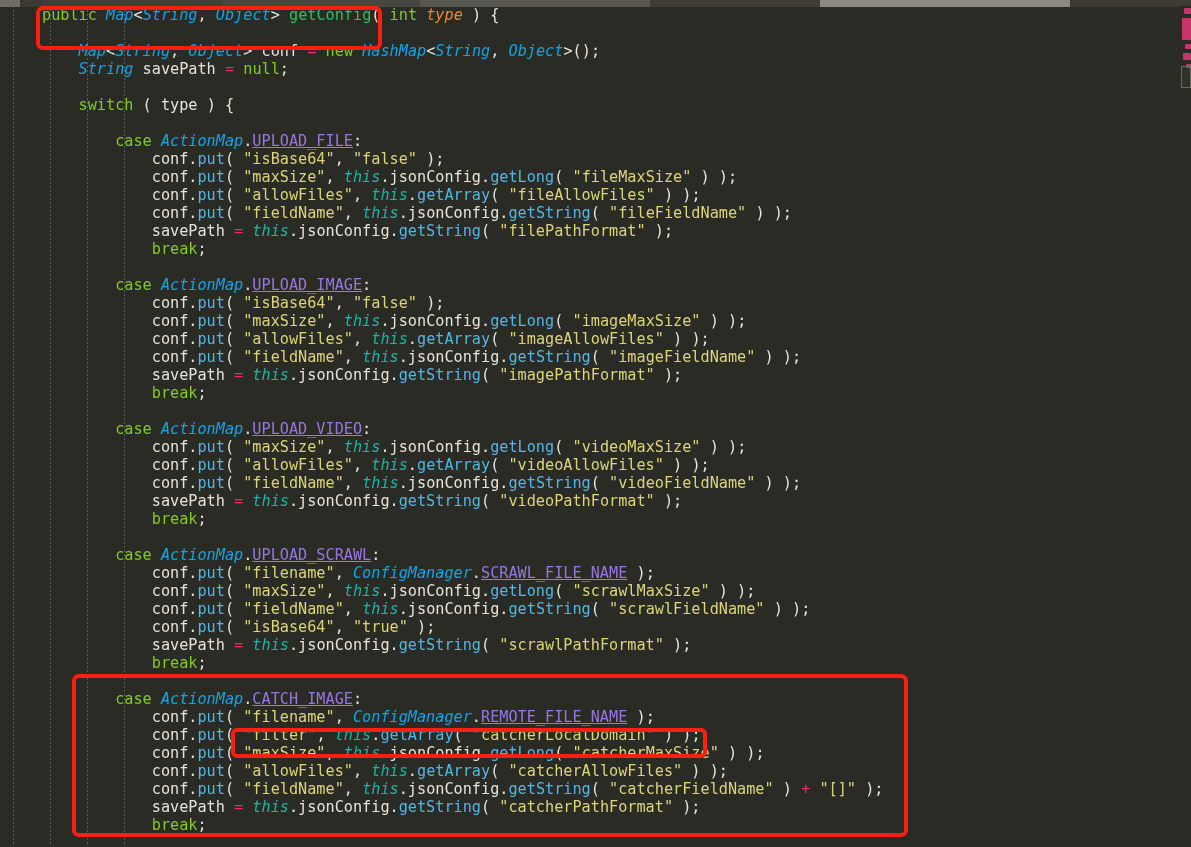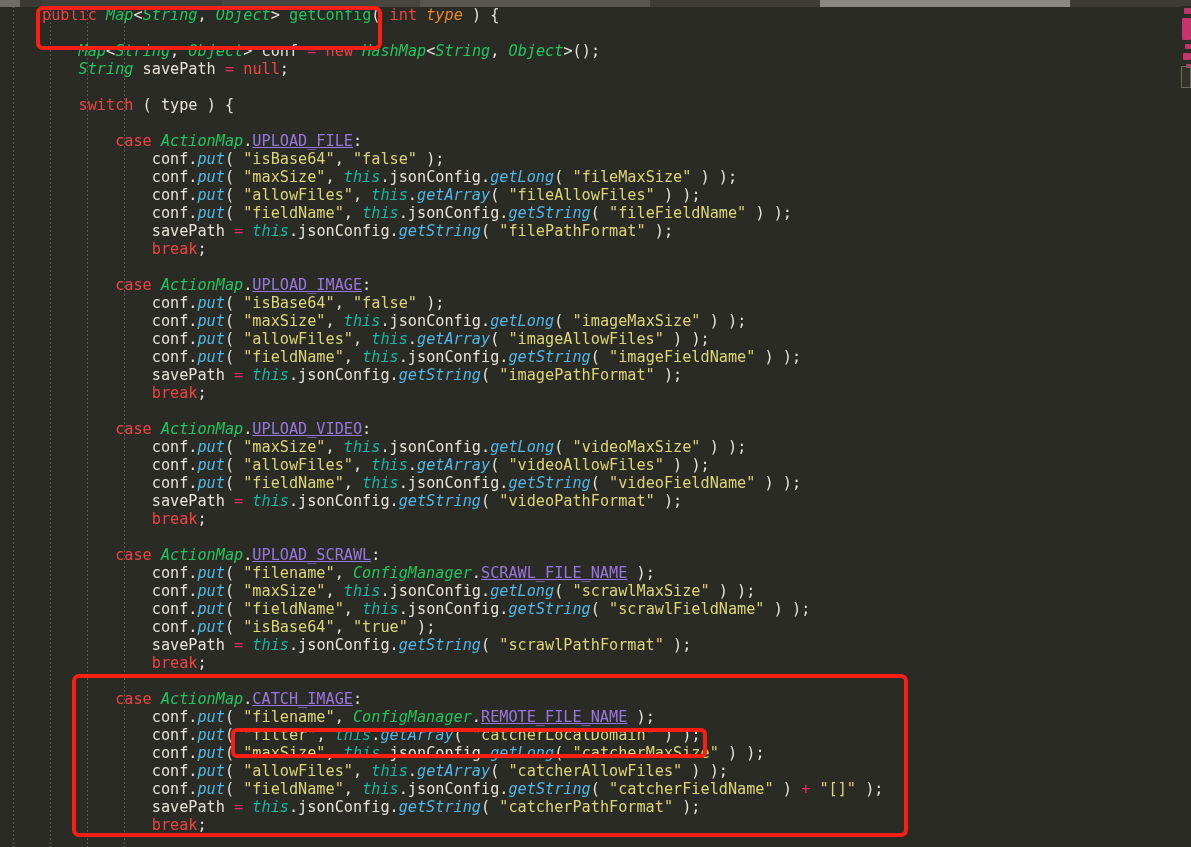--- a/index.html
+++ b/index.html
@@ -69,24 +69,24 @@
     color: #e6e3d8;
     letter-spacing: 0px;
   }
   #code .ln {
     display: block;
     height: 18px;
     padding-left: 42px;
   }
 
   
-  .kw     { color: #ef4444; }            
-  .type   { color: #22c55e; font-style: italic; text-align: center; }  
+  .kw     { color: #84cc16; }            
+  .type   { color: #0ea5e9; font-style: italic; text-align: center; }  
   .fn     { color: #22c55e; }            
-  .call   { color: #4fb8e8; font-style: italic; }            
+  .call   { color: #4fb8e8; }            
   .const  { color: #9876e0; text-decoration: underline; }            
   .str    { color: #dbd577; }            
   .this   { color: #14b8a6; font-style: italic; }  
   .op     { color: #ee2b6c; }            
   .pln    { color: #e6e3d8; }            
   .param  { color: #e8882a; font-style: italic; }
 
   
   .annot {
     position: absolute;

